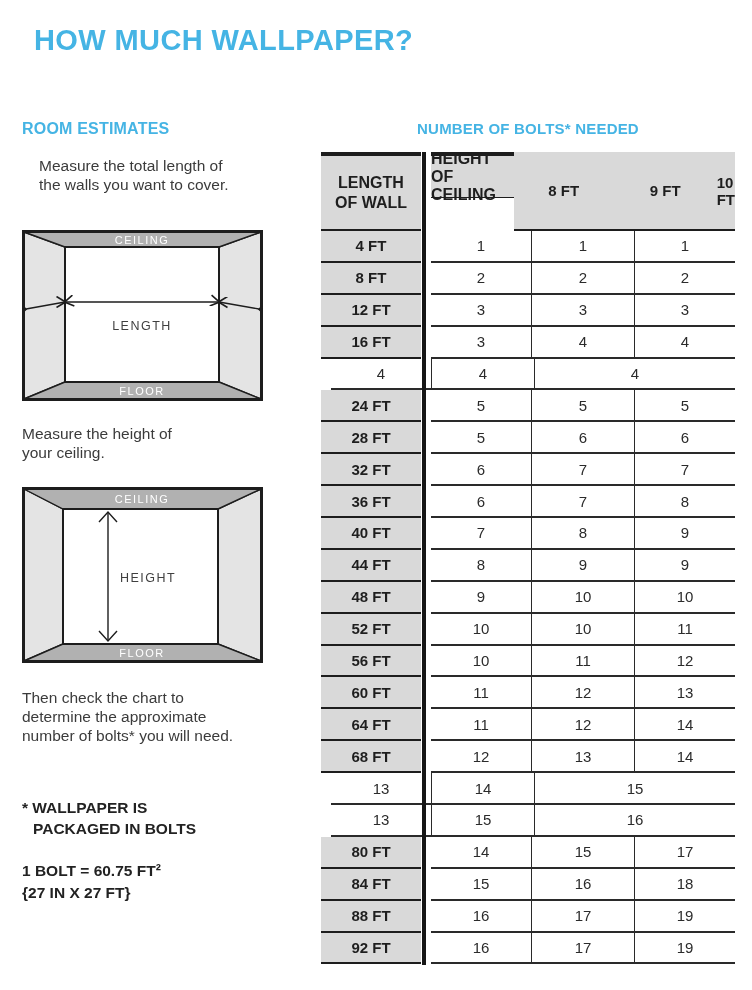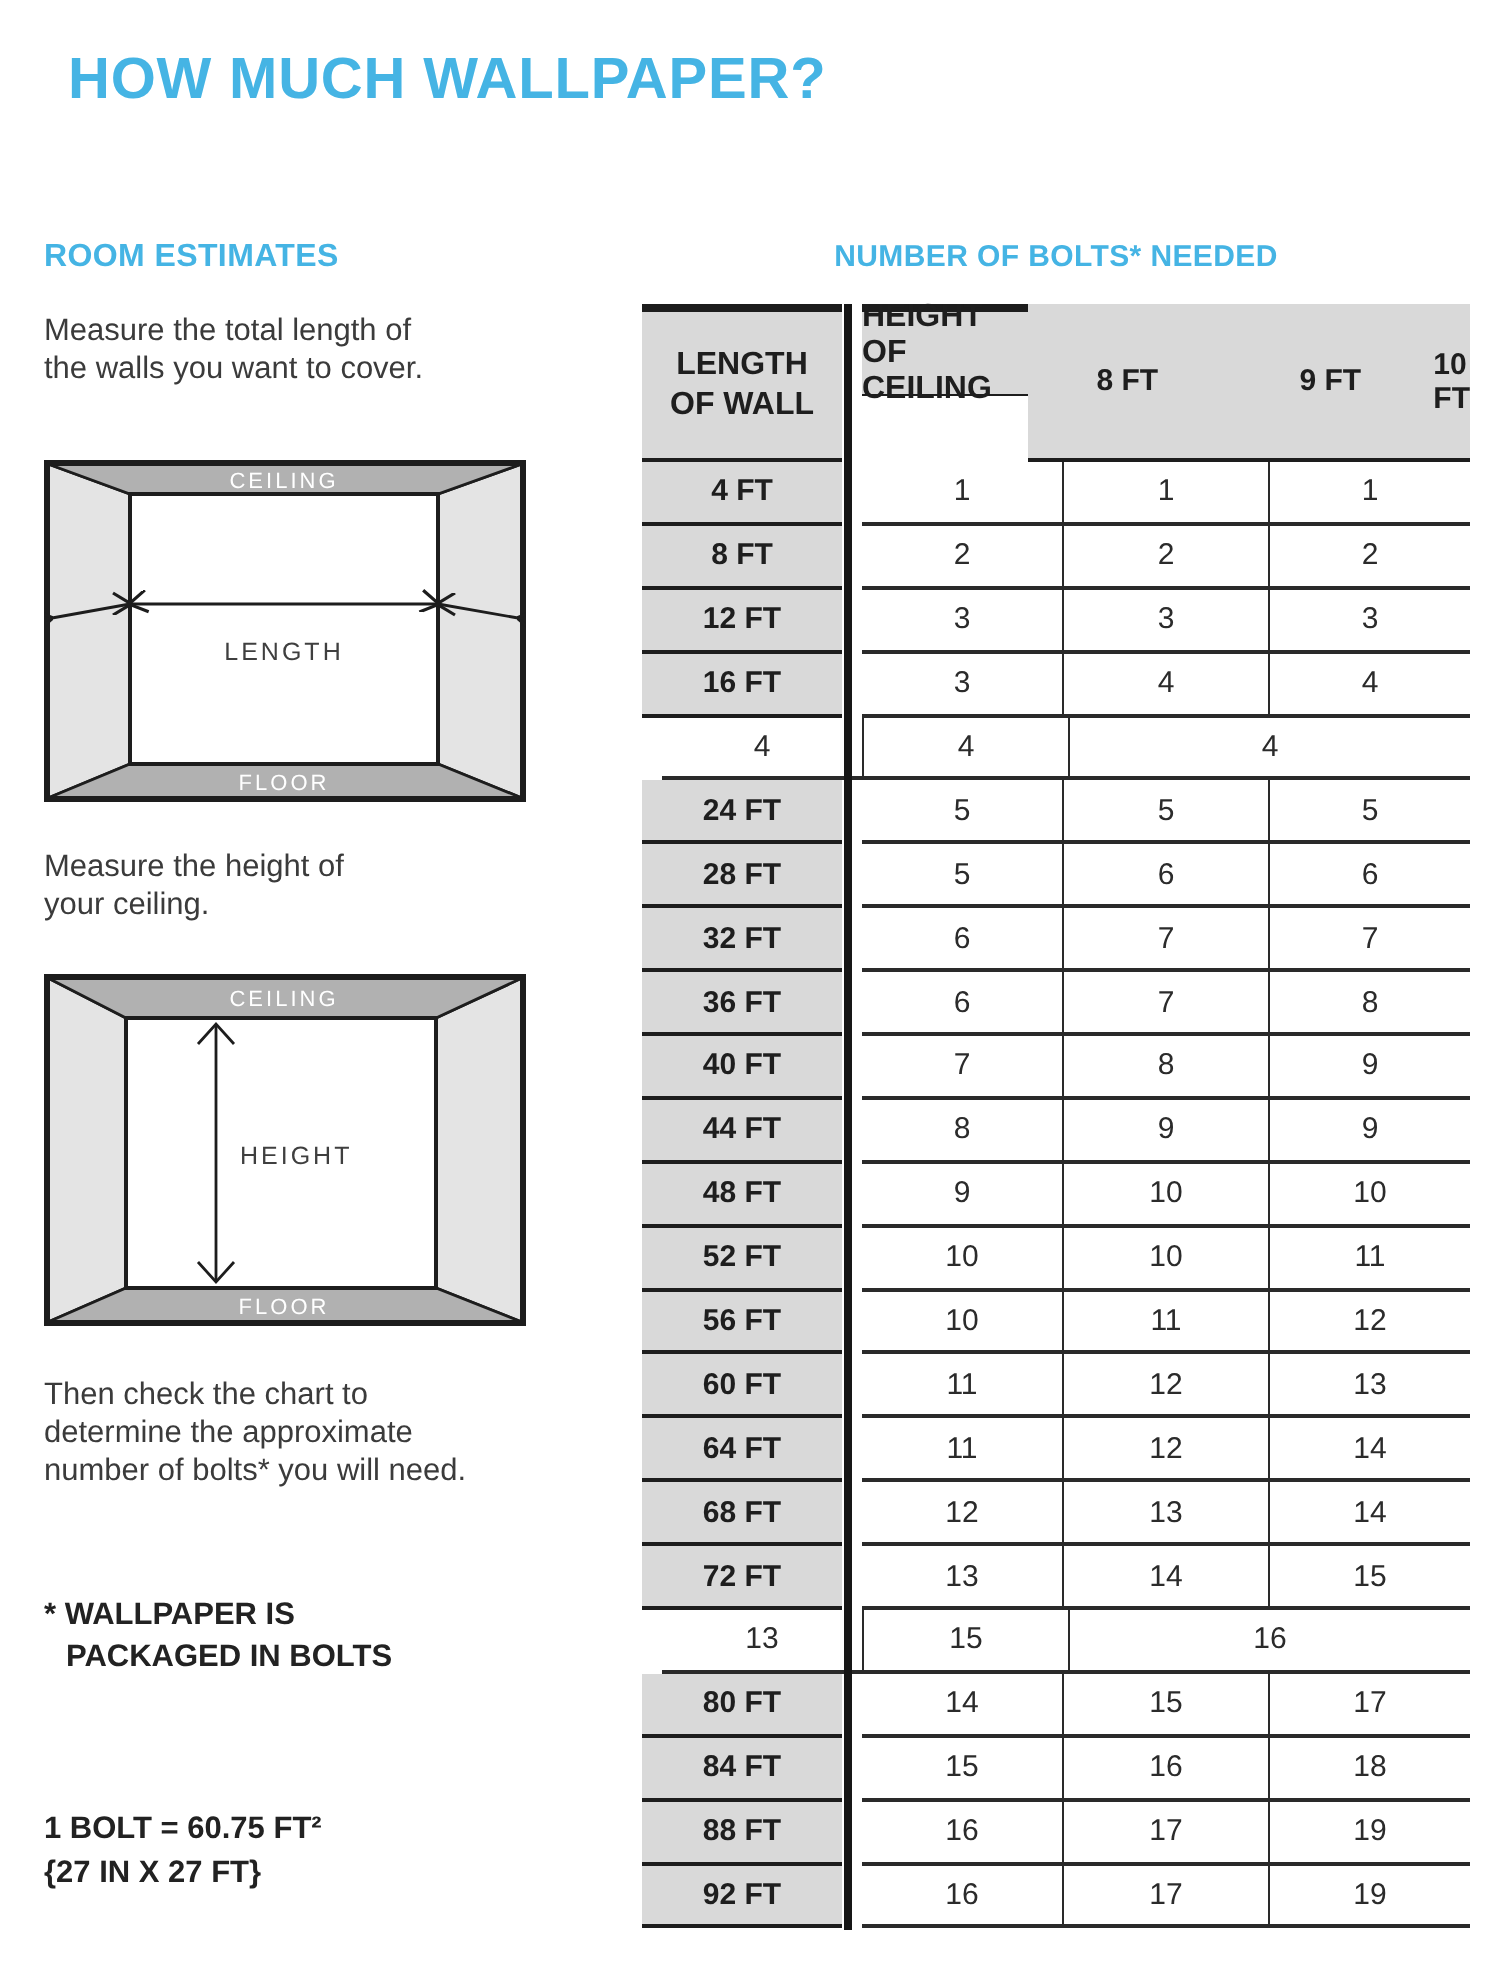--- a/index.html
+++ b/index.html
@@ -21,21 +21,20 @@
     font-size:15.5px; line-height:1.24; color:#3b3b3b; white-space:pre-line;
   }
   .footnote {
     left:22px; top:798px; font-size:15.5px; font-weight:bold; color:#222;
     line-height:1.35;
   }
   .footnote .ind { margin-left:11px; }
   .bolt-info {
     left:22px; top:860px; font-size:15.5px; font-weight:bold; color:#222;
     line-height:1.4;
-    margin-top:44px;
   }
 
   
   .table-heading {
     left:321px; top:120px; width:414px; text-align:center;
     font-size:15px; font-weight:bold; color:#45b4e4; letter-spacing:0.2px;
   }
   .bolts-table { left:321px; top:152px; width:414px; height:813px; }
   .vbar {
     position:absolute; left:101px; top:0; width:4px; height:100%;
@@ -82,21 +81,21 @@
 </style>
 </head>
 <body>
 
 <div class="page">
 
   <h1 class="abs main-title">HOW MUCH WALLPAPER?</h1>
 
   <div class="abs section-heading" style="left:22px; top:120px;">ROOM ESTIMATES</div>
 
-  <div class="abs body-text" style="left:22px; top:156px;">Measure the total length of
+  <div class="abs body-text" style="left:39px; top:156px;">Measure the total length of
 the walls you want to cover.</div>
 
   <svg class="abs" style="left:22px; top:230px;" width="241" height="171" viewBox="0 0 241 171">
     <defs>
       <marker id="chev" markerWidth="11" markerHeight="12" refX="0.5" refY="5.5" orient="auto-start-reverse" markerUnits="userSpaceOnUse">
         <path d="M9,0 L0,5.5 L9,11" fill="none" stroke="#1d1d1d" stroke-width="1.6"></path>
       </marker>
     </defs>
     <polygon points="2,2 43,17 43,152 2,169" fill="#e4e4e4" stroke="#1d1d1d" stroke-width="1.4"></polygon>
     <polygon points="239,2 197,17 197,152 239,169" fill="#e4e4e4" stroke="#1d1d1d" stroke-width="1.4"></polygon>
@@ -276,21 +275,20 @@
           <div class="cell dcell c2">14</div>
         </div>
         <div class="trow">
           <div class="cell rhead">68 FT</div>
           <div class="spacer"></div>
           <div class="cell dcell c0">12</div>
           <div class="cell dcell c1">13</div>
           <div class="cell dcell c2">14</div>
         </div>
         <div class="trow">
-          <div class="cell rhead">72 FT</div>
           <div class="spacer"></div>
           <div class="cell dcell c0">13</div>
           <div class="cell dcell c1">14</div>
           <div class="cell dcell c2">15</div>
         </div>
         <div class="trow">
           <div class="spacer"></div>
           <div class="cell dcell c0">13</div>
           <div class="cell dcell c1">15</div>
           <div class="cell dcell c2">16</div>

